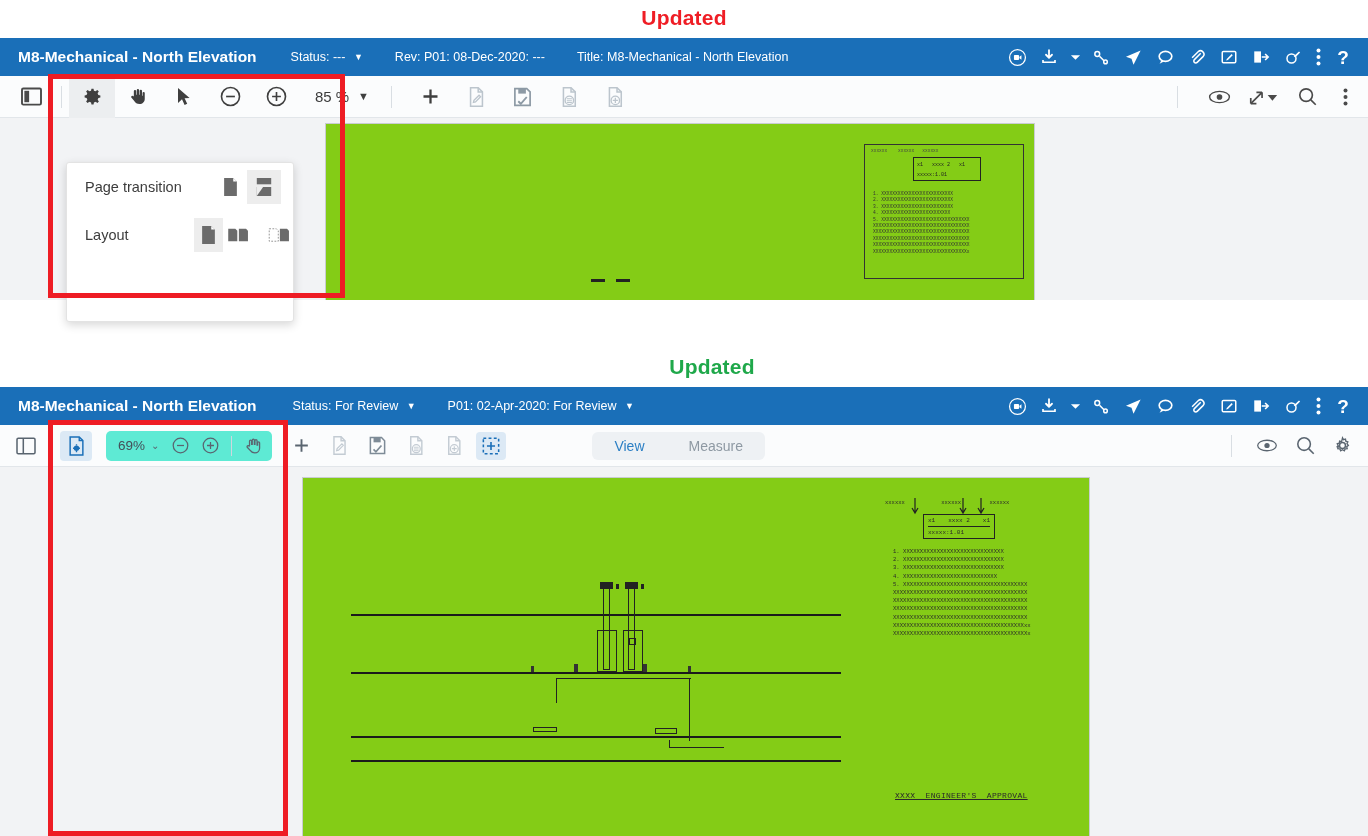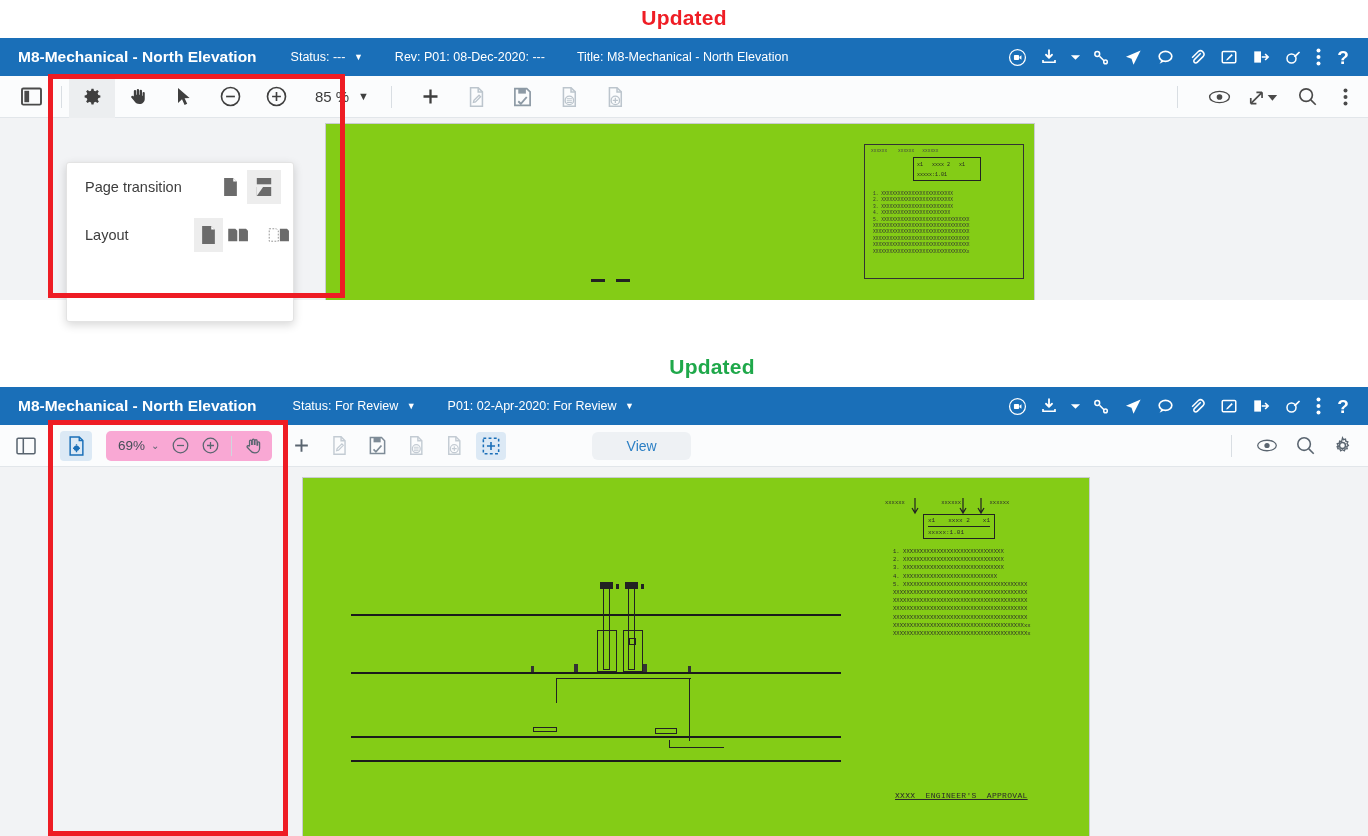--- a/index.html
+++ b/index.html
@@ -47,28 +47,28 @@
   .tool.selblue { background:#dce9f5; border-radius:4px; color:#1a6fb8; }
   .divider-v { width:1px; height:22px; background:#d9dee3; margin:0 7px; }
   .zoomtxt { font-size:14px; color:#3b3b3b; padding:0 2px; white-space:nowrap; }
 
   
   #existing-toolbar .tool { width:46px; height:42px; }
   #existing-toolbar .zoom-wrap { display:flex; align-items:center; margin-left:14px; }
 
   
   .zoom-pill {
-    display:flex; align-items:center; background:#f9a8d4; border-radius:5px;
+    display:flex; align-items:center; background:#5eead4; border-radius:5px;
     height:30px; padding:0 4px; margin-left:4px;
   }
   .zoom-pill .tool { width:30px; height:28px; color:#5a6570; }
   .zoom-pill .zoomtxt { font-size:13.5px; color:#454f58; padding:0 6px 0 8px; }
   .seg {
     display:flex; background:#eef1f4; border-radius:6px; height:28px;
-    align-items:center; margin-left:86px;flex-direction:column;
+    align-items:center; margin-left:86px;
   }
   .seg-item { font-size:14px; padding:0 22px; line-height:28px; color:#8e99a3; }
   .seg-item.active { color:#2b7fc4; }
 
   
   .docarea { background:#f2f3f5; position:relative; overflow:hidden; }
   .page {
     background:#84cc16; border:1px solid #c9ccd1; position:absolute;
   }
 

